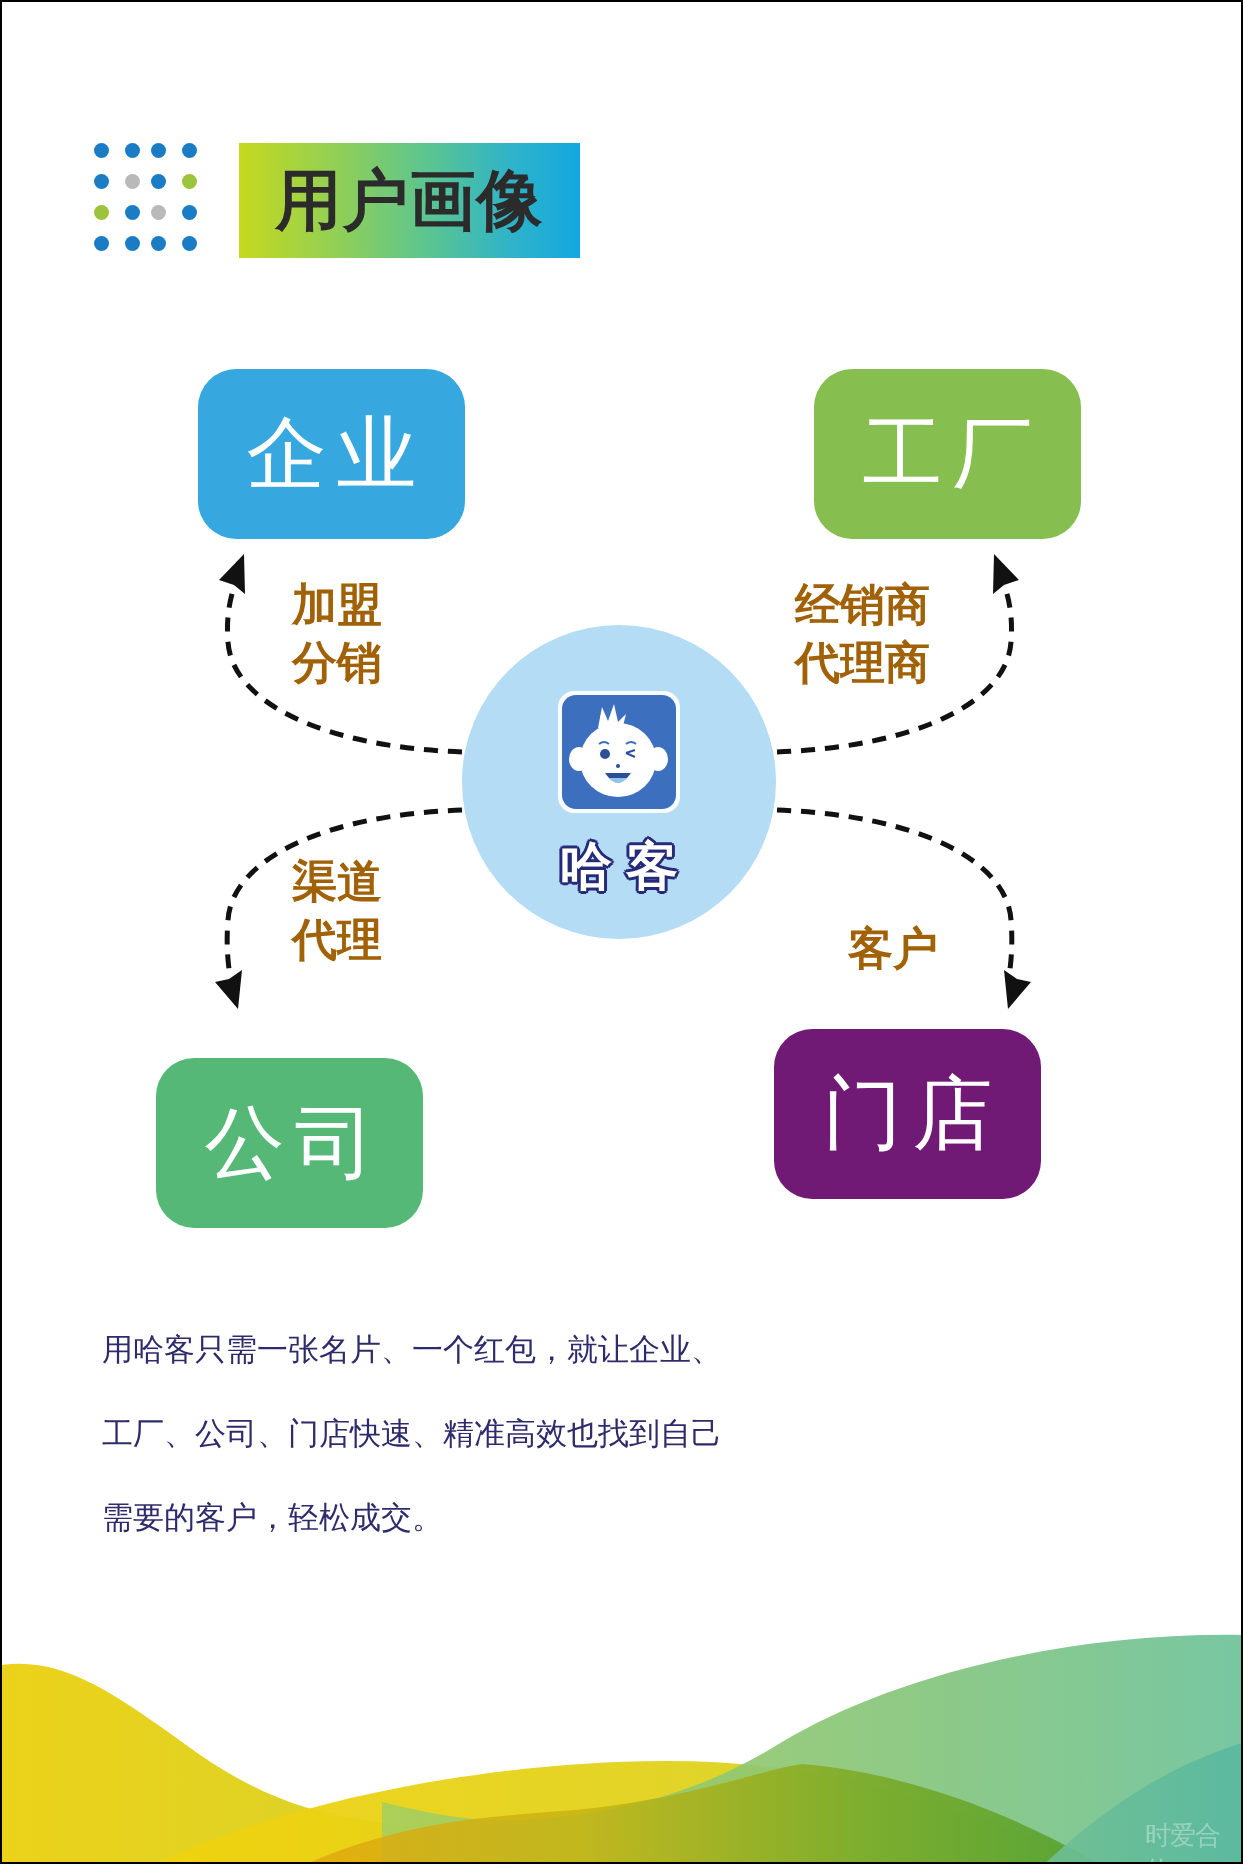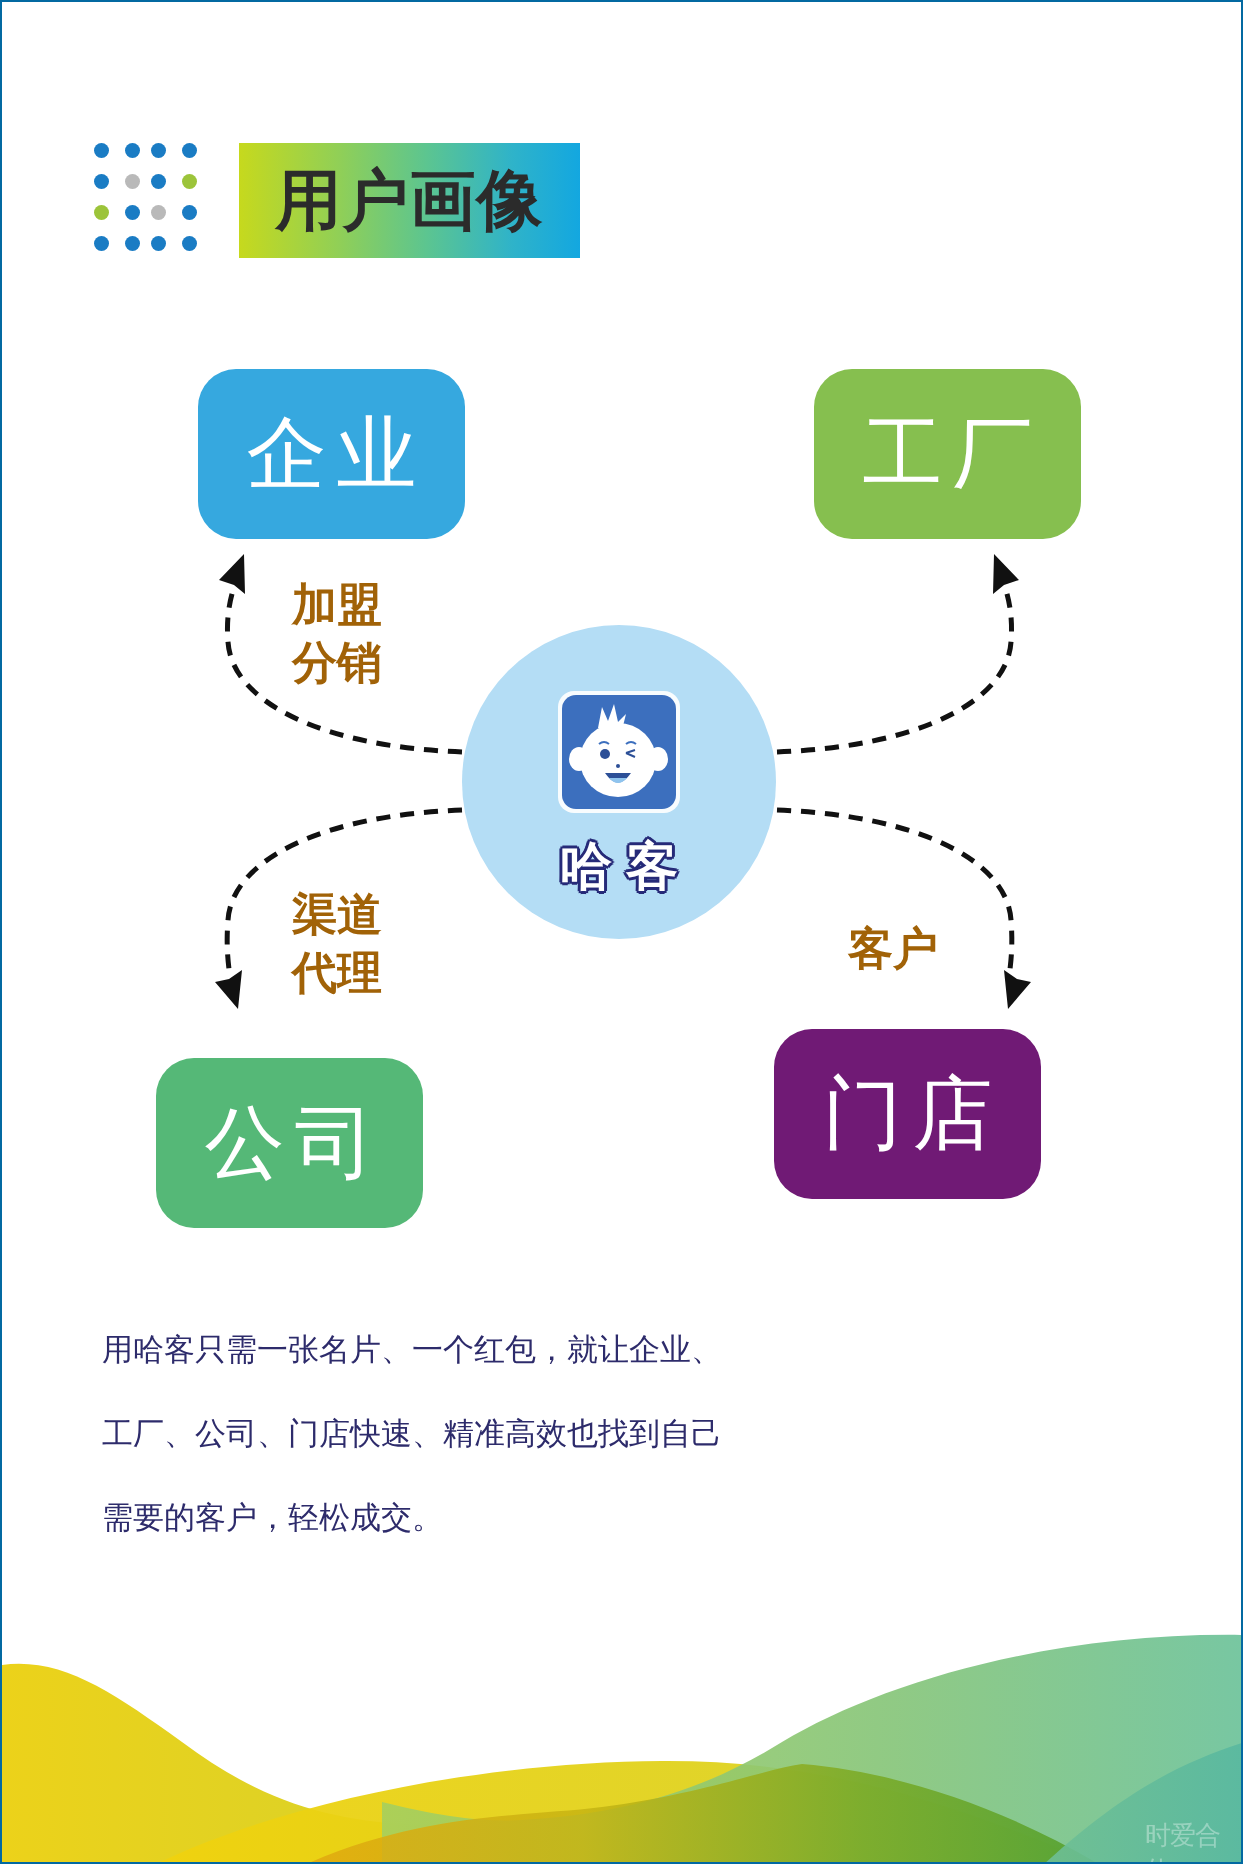--- a/index.html
+++ b/index.html
@@ -1,17 +1,17 @@
 <!DOCTYPE html>
 <html><head>
 <meta charset="utf-8">
 <style>
   html, body { margin:0; padding:0; background:#ffffff; }
   body { width:1243px; height:1864px; position:relative; overflow:hidden; font-family:"DejaVu Sans", sans-serif; }
-  .frame { position:absolute; left:0; top:0; width:1239px; height:1860px; border:2px solid #0369a1; background:#ffffff; overflow:hidden; }
+  .frame { position:absolute; left:0; top:0; width:1239px; height:1860px; border:2px solid #000000; background:#ffffff; overflow:hidden; }
   .dots { position:absolute; left:92px; top:141px; width:104px; height:108px; }
   .dot { position:absolute; width:15px; height:15px; border-radius:50%; }
   .title-box { position:absolute; left:237px; top:141px; width:341px; height:115px;
     background:linear-gradient(90deg, #c6d91d 0%, #8fcf58 30%, #5cc590 55%, #2fb3c9 80%, #13a7e0 100%);
     display:flex; align-items:center; justify-content:center; }
   .title-text { font-family:"DejaVu Sans", sans-serif; font-weight:bold; font-size:66px; color:#2b2b2b; letter-spacing:1px; line-height:1; }
   .node { position:absolute; width:267px; height:170px; border-radius:38px; display:flex; align-items:center; justify-content:center; }
   .node-text { color:#ffffff; font-family:"DejaVu Sans", sans-serif; font-size:80px; letter-spacing:10px; line-height:1; padding-left:10px; }
   .rel-label { position:absolute; font-family:Liberation Mono, monospace; font-weight:bold; font-size:45px; color:#a16207; line-height:58px; }
   .center-label { position:absolute; left:540px; top:832px; width:154px; text-align:center; font-family:"DejaVu Sans", sans-serif; font-weight:bold; font-size:52px; color:#ffffff; letter-spacing:14px; line-height:64px; padding-left:14px; box-sizing:border-box;
@@ -143,21 +143,25 @@
     <span class="node-text">公司</span>
   </div>
   <div class="node" style="left:772px;top:1027px;background:#701a75;">
     <span class="node-text">门店</span>
   </div>
 
   <div class="rel-label" style="left:290px;top:578px;">
     <div>加盟</div>
     <div>分销</div>
   </div>
-  <div class="rel-label" style="left:290px;top:888px;">
+  <div class="rel-label" style="left:793px;top:578px;">
+    <div>经销商</div>
+    <div>代理商</div>
+  </div>
+  <div class="rel-label" style="left:290px;top:855px;">
     <div>渠道</div>
     <div>代理</div>
   </div>
   <div class="rel-label" style="left:846px;top:922px;">
     <div>客户</div>
   </div>
 
   <div class="center-label">哈客</div>
 
   <div class="paragraph">

